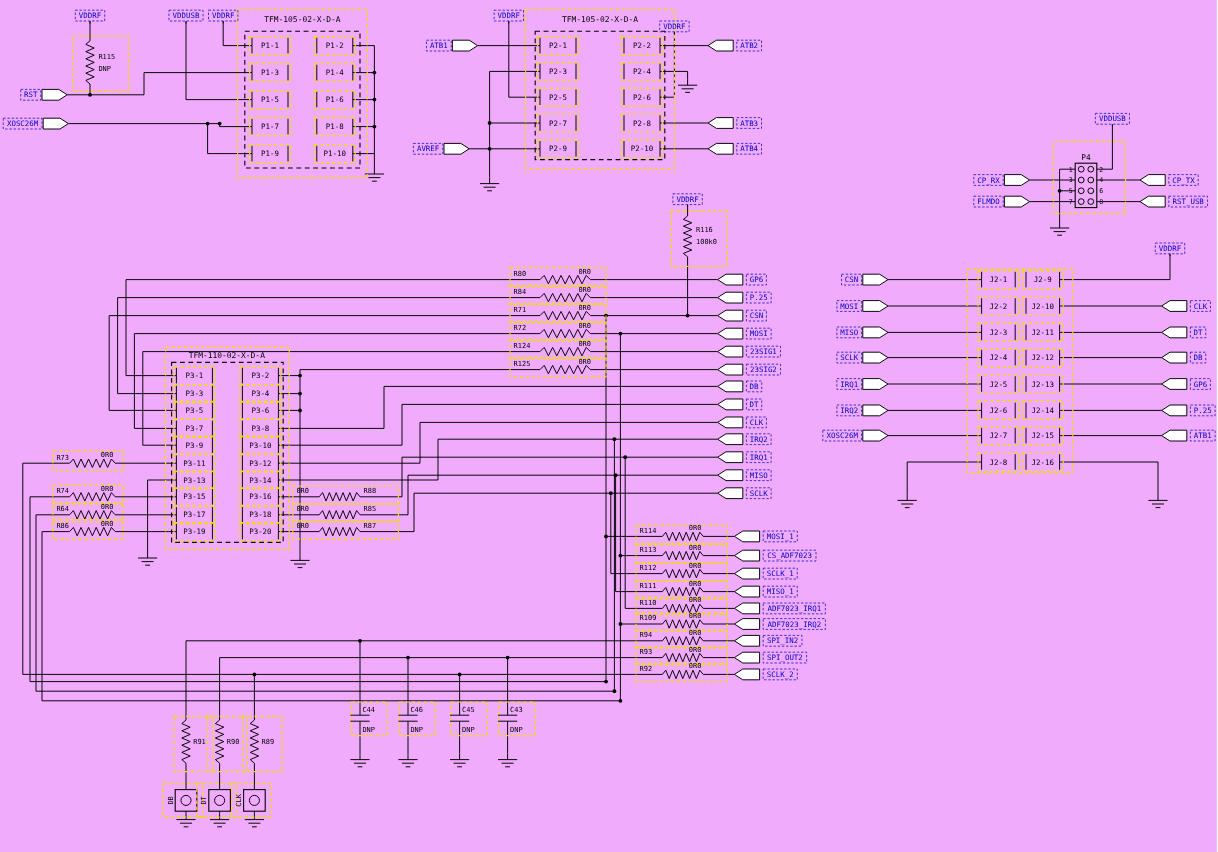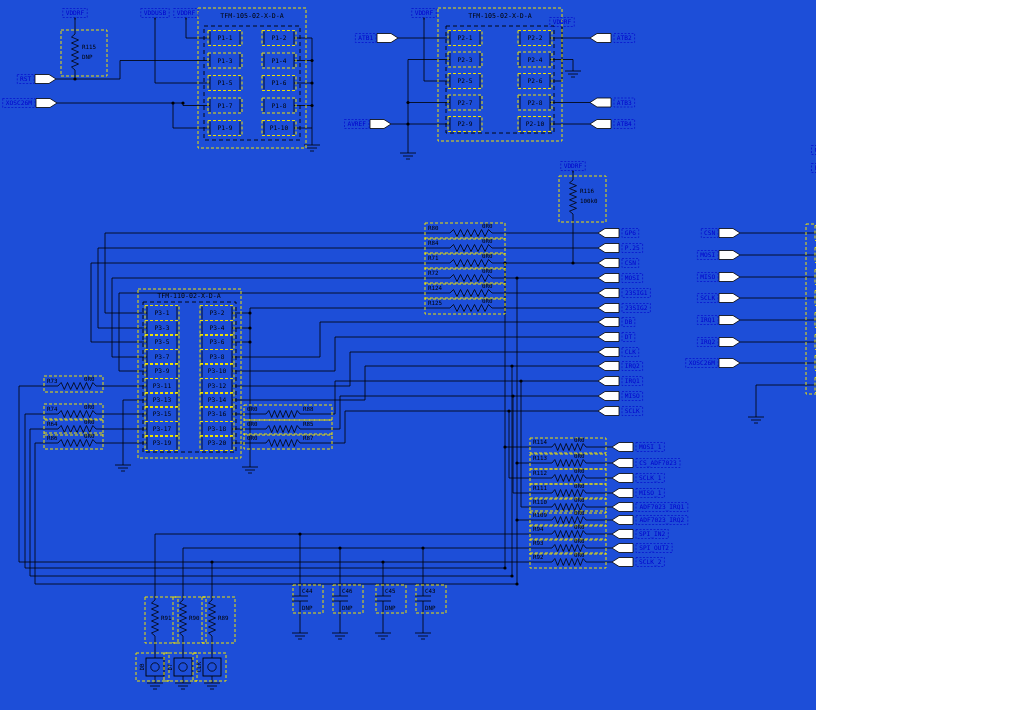--- a/index.html
+++ b/index.html
@@ -1,16 +1,16 @@
 <!DOCTYPE html>
 <html><head>
 <meta charset="utf-8">
 <style>
   html,body{margin:0;padding:0;background:#ffffff;}
-  #stage{position:relative;width:816px;height:710px;background:#1d4ed8;overflow:hidden;
+  #stage{position:relative;width:1014px;height:710px;background:#f0abfc;overflow:hidden;
          font-family:"DejaVu Sans Mono", monospace;}
   svg{position:absolute;left:0;top:0;}
   svg text{font-family:"DejaVu Sans Mono", monospace;}
 </style>
 </head>
 <body>
 
 <div id="stage">
     <svg width="1015" height="710" viewBox="0 0 1015 710">
       <g>

